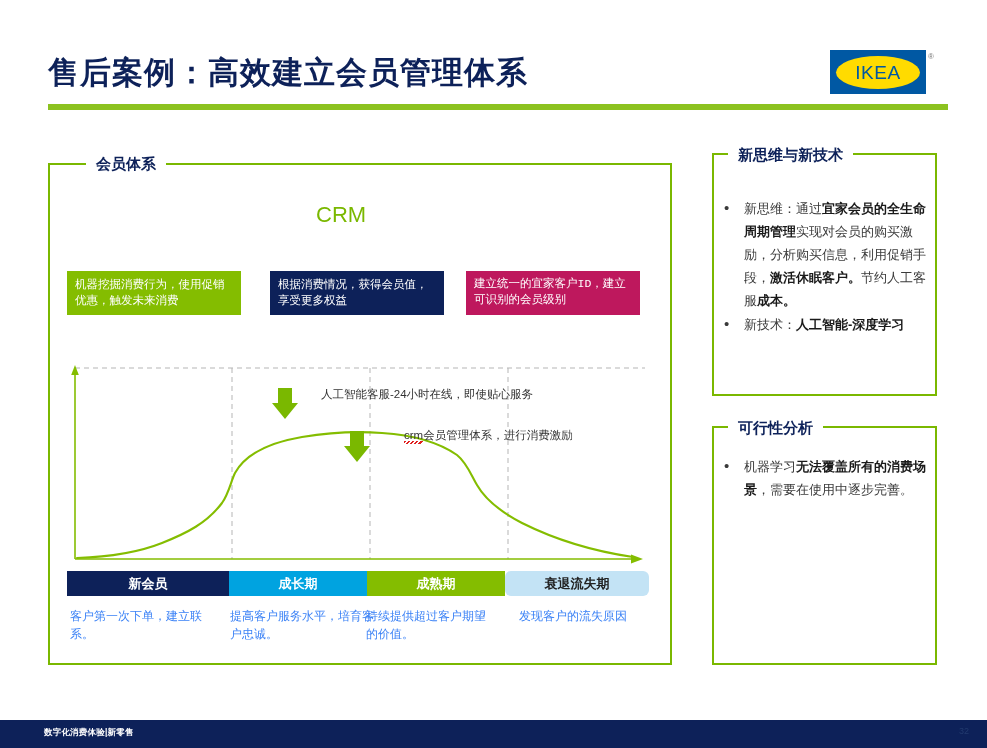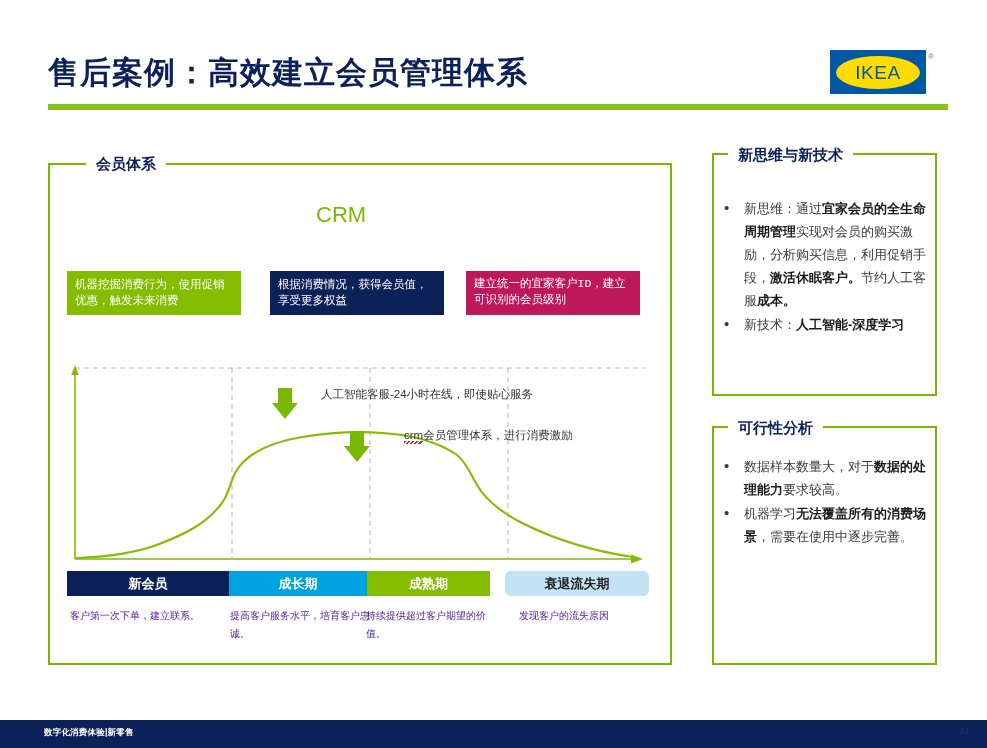--- a/index.html
+++ b/index.html
@@ -94,26 +94,26 @@
 
   
   .stage{
     position:absolute;top:571px;height:25px;box-sizing:border-box;
     display:flex;align-items:center;justify-content:center;
     font-size:13px;font-weight:bold;
     font-family:"Liberation Sans","DejaVu Sans",sans-serif;
   }
   #stage-0{left:67px;width:162px;background:#0d2159;color:#fff;}
   #stage-1{left:229px;width:138px;background:#00a3e0;color:#fff;}
-  #stage-2{left:367px;width:123px;background:#84bd00;color:#fff;}
+  #stage-2{left:367px;width:138px;background:#84bd00;color:#fff;}
   #stage-3{left:505px;width:144px;background:#c3e3f5;color:#222;border-radius:6px;}
 
   
   .stage-desc{
-    position:absolute;top:607px;font-size:10px;line-height:18px;color:#4c1d95;
+    position:absolute;top:607px;font-size:12px;line-height:18px;color:#3b82f6;
     font-family:Liberation Sans, sans-serif;
   }
   #stage-desc-0{left:70px;width:150px;}
   #stage-desc-1{left:230px;width:150px;}
   #stage-desc-2{left:366px;width:130px;}
   #stage-desc-3{left:519px;width:135px;}
 
   
   #idea-panel{left:712px;top:153px;width:225px;height:243px;}
   #idea-panel-title{left:728px;top:146px;}
@@ -224,20 +224,19 @@
 <div class="panel" id="idea-panel"></div>
 <div class="panel-title" id="idea-panel-title">新思维与新技术</div>
 <ul class="bullets" id="idea-bullets">
     <li><span>新思维：通过</span><b>宜家会员的全生命周期管理</b><span>实现对会员的购买激励，分析购买信息，利用促销手段，</span><b>激活休眠客户。</b><span>节约人工客服</span><b>成本。</b></li>
     <li><span>新技术：</span><b>人工智能-深度学习</b></li>
   </ul>
 
 <div class="panel" id="feas-panel"></div>
 <div class="panel-title" id="feas-panel-title">可行性分析</div>
 <ul class="bullets" id="feas-bullets">
-    <li><span>数据样本数量大，对于</span><b>数据的处理能力</b><span>要求较高。</span></li>
     <li><span>机器学习</span><b>无法覆盖所有的消费场景</b><span>，需要在使用中逐步完善。</span></li>
   </ul>
 
 <div id="footer" style="background: rgb(13, 33, 89);">
   <span id="footer-text">数字化消费体验|新零售</span>
   <span id="page-number">32</span>
 </div>
 
 </body></html>

